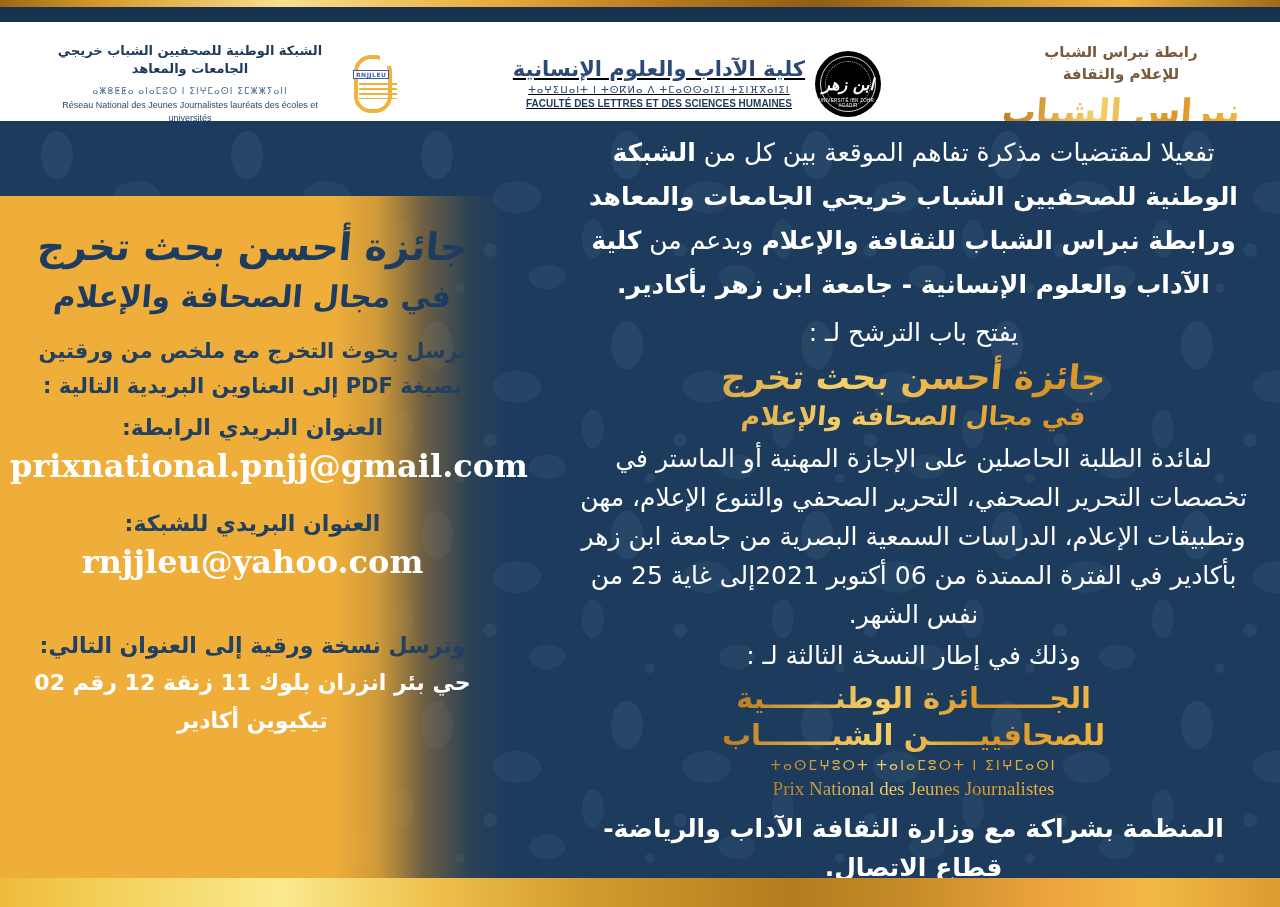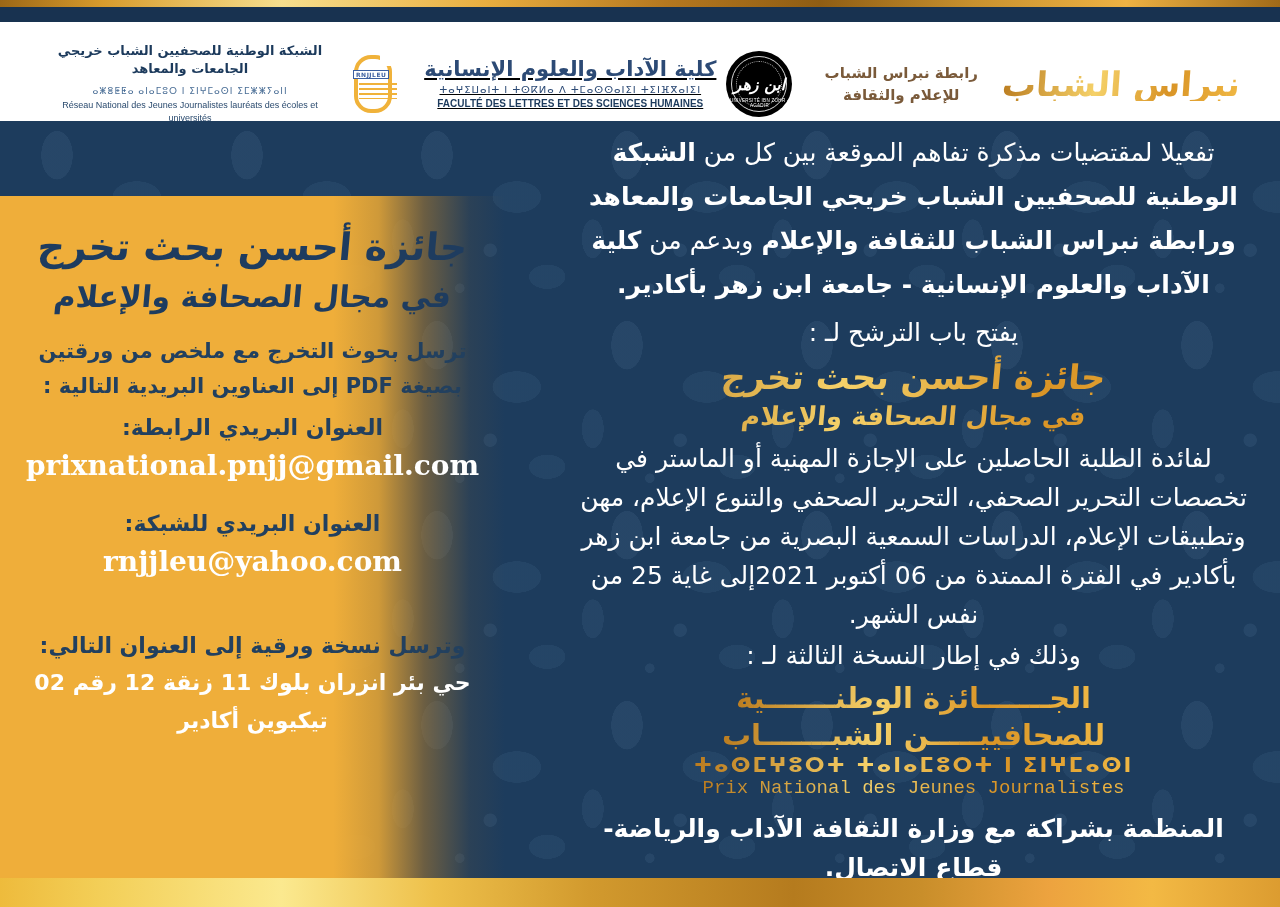--- a/index.html
+++ b/index.html
@@ -38,21 +38,21 @@
   .fac-tif{font-size:10px;color:#2c4a75;letter-spacing:1px;line-height:1.5;}
   .fac-fr{font-size:10px;font-weight:bold;color:#1c3a5c;font-family:"Liberation Sans",sans-serif;line-height:1.4;}
   .seal{position:relative;width:66px;height:66px;border-radius:50%;background:#000000;flex:0 0 auto;}
   .seal .ring{position:absolute;inset:5px;border:1px solid rgba(255,255,255,.85);border-radius:50%;}
   .seal .ring2{position:absolute;inset:10px;border:1px dotted rgba(255,255,255,.7);border-radius:50%;}
   .seal .center{position:absolute;inset:0;display:flex;align-items:center;justify-content:center;
       color:#ffffff;font-size:16px;font-weight:bold;font-style:italic;direction:rtl;}
   .seal .arc{position:absolute;left:0;right:0;bottom:9px;text-align:center;font-size:4.5px;color:#fff;
       font-family:"Liberation Sans",sans-serif;letter-spacing:.3px;}
 
-  .nibras{display:flex;align-items:center;gap:24px;}
+  .nibras{display:flex;align-items:center;gap:8px;flex-direction:column;}
   .nibras-text{text-align:center;direction:rtl;}
   .nib-l1,.nib-l2{font-size:15px;font-weight:bold;color:#7a5a3a;line-height:1.5;}
   .nibras-callig{font-size:34px;font-weight:bold;direction:rtl;line-height:1;transform:skewX(-4deg);}
 
   
   .body-bg{position:absolute;left:0;top:121px;width:1280px;height:757px;background-color:#1d3c5d;}
   .damask{position:absolute;inset:0;
     background-image:
       radial-gradient(ellipse 26px 40px at 30% 18%, rgba(93,130,165,.15) 60%, transparent 61%),
       radial-gradient(ellipse 40px 26px at 72% 40%, rgba(93,130,165,.12) 60%, transparent 61%),
@@ -64,21 +64,21 @@
 
   
   .gold-panel{position:absolute;left:0;top:196px;width:505px;height:682px;box-sizing:border-box;
     padding:24px 10px 0 10px;text-align:center;direction:rtl;
     background:linear-gradient(to right,#efae3a 0%,#efae3a 66%,rgba(231,166,52,.88) 75%,
                rgba(186,128,40,.5) 84%,rgba(100,85,60,.2) 93%,rgba(29,60,93,0) 100%);}
   .lp-title1{font-size:38px;font-weight:bold;color:#1e3c5f;line-height:54px;transform:skewX(-5deg);}
   .lp-title2{font-size:30px;font-weight:bold;color:#1e3c5f;line-height:46px;transform:skewX(-5deg);margin-bottom:14px;}
   .lp-intro{font-size:21px;font-weight:bold;color:#22405f;line-height:35px;}
   .lp-label{font-size:22px;font-weight:bold;color:#22405f;line-height:36px;margin-top:6px;}
-  .lp-email{font-size:28px;font-weight:bold;color:#ffffff;line-height:40px;
+  .lp-email{font-size:32px;font-weight:bold;color:#ffffff;line-height:40px;
             font-family:"DejaVu Serif",serif;direction:ltr;}
   .lp-label2{margin-top:20px;}
   .lp-postal{font-size:22px;font-weight:bold;color:#22405f;line-height:36px;margin-top:46px;}
   .lp-addr{font-size:22px;font-weight:bold;color:#ffffff;line-height:38px;}
 
   
   .right-col{position:absolute;left:575px;right:28px;top:131px;text-align:center;direction:rtl;color:#ffffff;}
   .p1{font-size:25px;line-height:44px;}
   .p1 b{font-weight:bold;}
   .open-line{font-size:25px;line-height:44px;margin-top:4px;}
@@ -86,22 +86,22 @@
   @supports (-webkit-background-clip: text){
     .gold-grad{background:linear-gradient(100deg,#b97a1e 0%,#f5d169 40%,#d99426 70%,#f0b844 100%);
       -webkit-background-clip:text;background-clip:text;color:transparent;}
   }
   .gold-t1{font-size:34px;font-weight:bold;line-height:44px;transform:skewX(-5deg);}
   .gold-t2{font-size:26px;font-weight:bold;line-height:34px;transform:skewX(-5deg);margin-bottom:6px;}
   .p2{font-size:25px;line-height:39px;margin-top:4px;}
   .edition{font-size:25px;line-height:40px;margin-top:2px;}
   .pnjj{margin-top:4px;}
   .pnjj-ar{font-size:29px;font-weight:bold;line-height:37px;display:inline-block;}
-  .pnjj-tif{font-size:21px;font-weight:bold;letter-spacing:2px;line-height:22px;display:inline-block;}
-  .pnjj-fr{font-size:19px;line-height:25px;font-family:Liberation Mono, monospace;display:inline-block;text-align:right;}
+  .pnjj-tif{font-size:14px;font-weight:normal;letter-spacing:2px;line-height:22px;display:inline-block;}
+  .pnjj-fr{font-size:19px;line-height:25px;font-family:Liberation Serif, serif;display:inline-block;text-align:right;}
   .closing{font-size:25px;font-weight:bold;line-height:39px;margin-top:8px;}
 </style>
 </head>
 <body>
 
 <div class="poster">
 
   <div class="strip-top"></div>
   <div class="band-top"></div>
 

